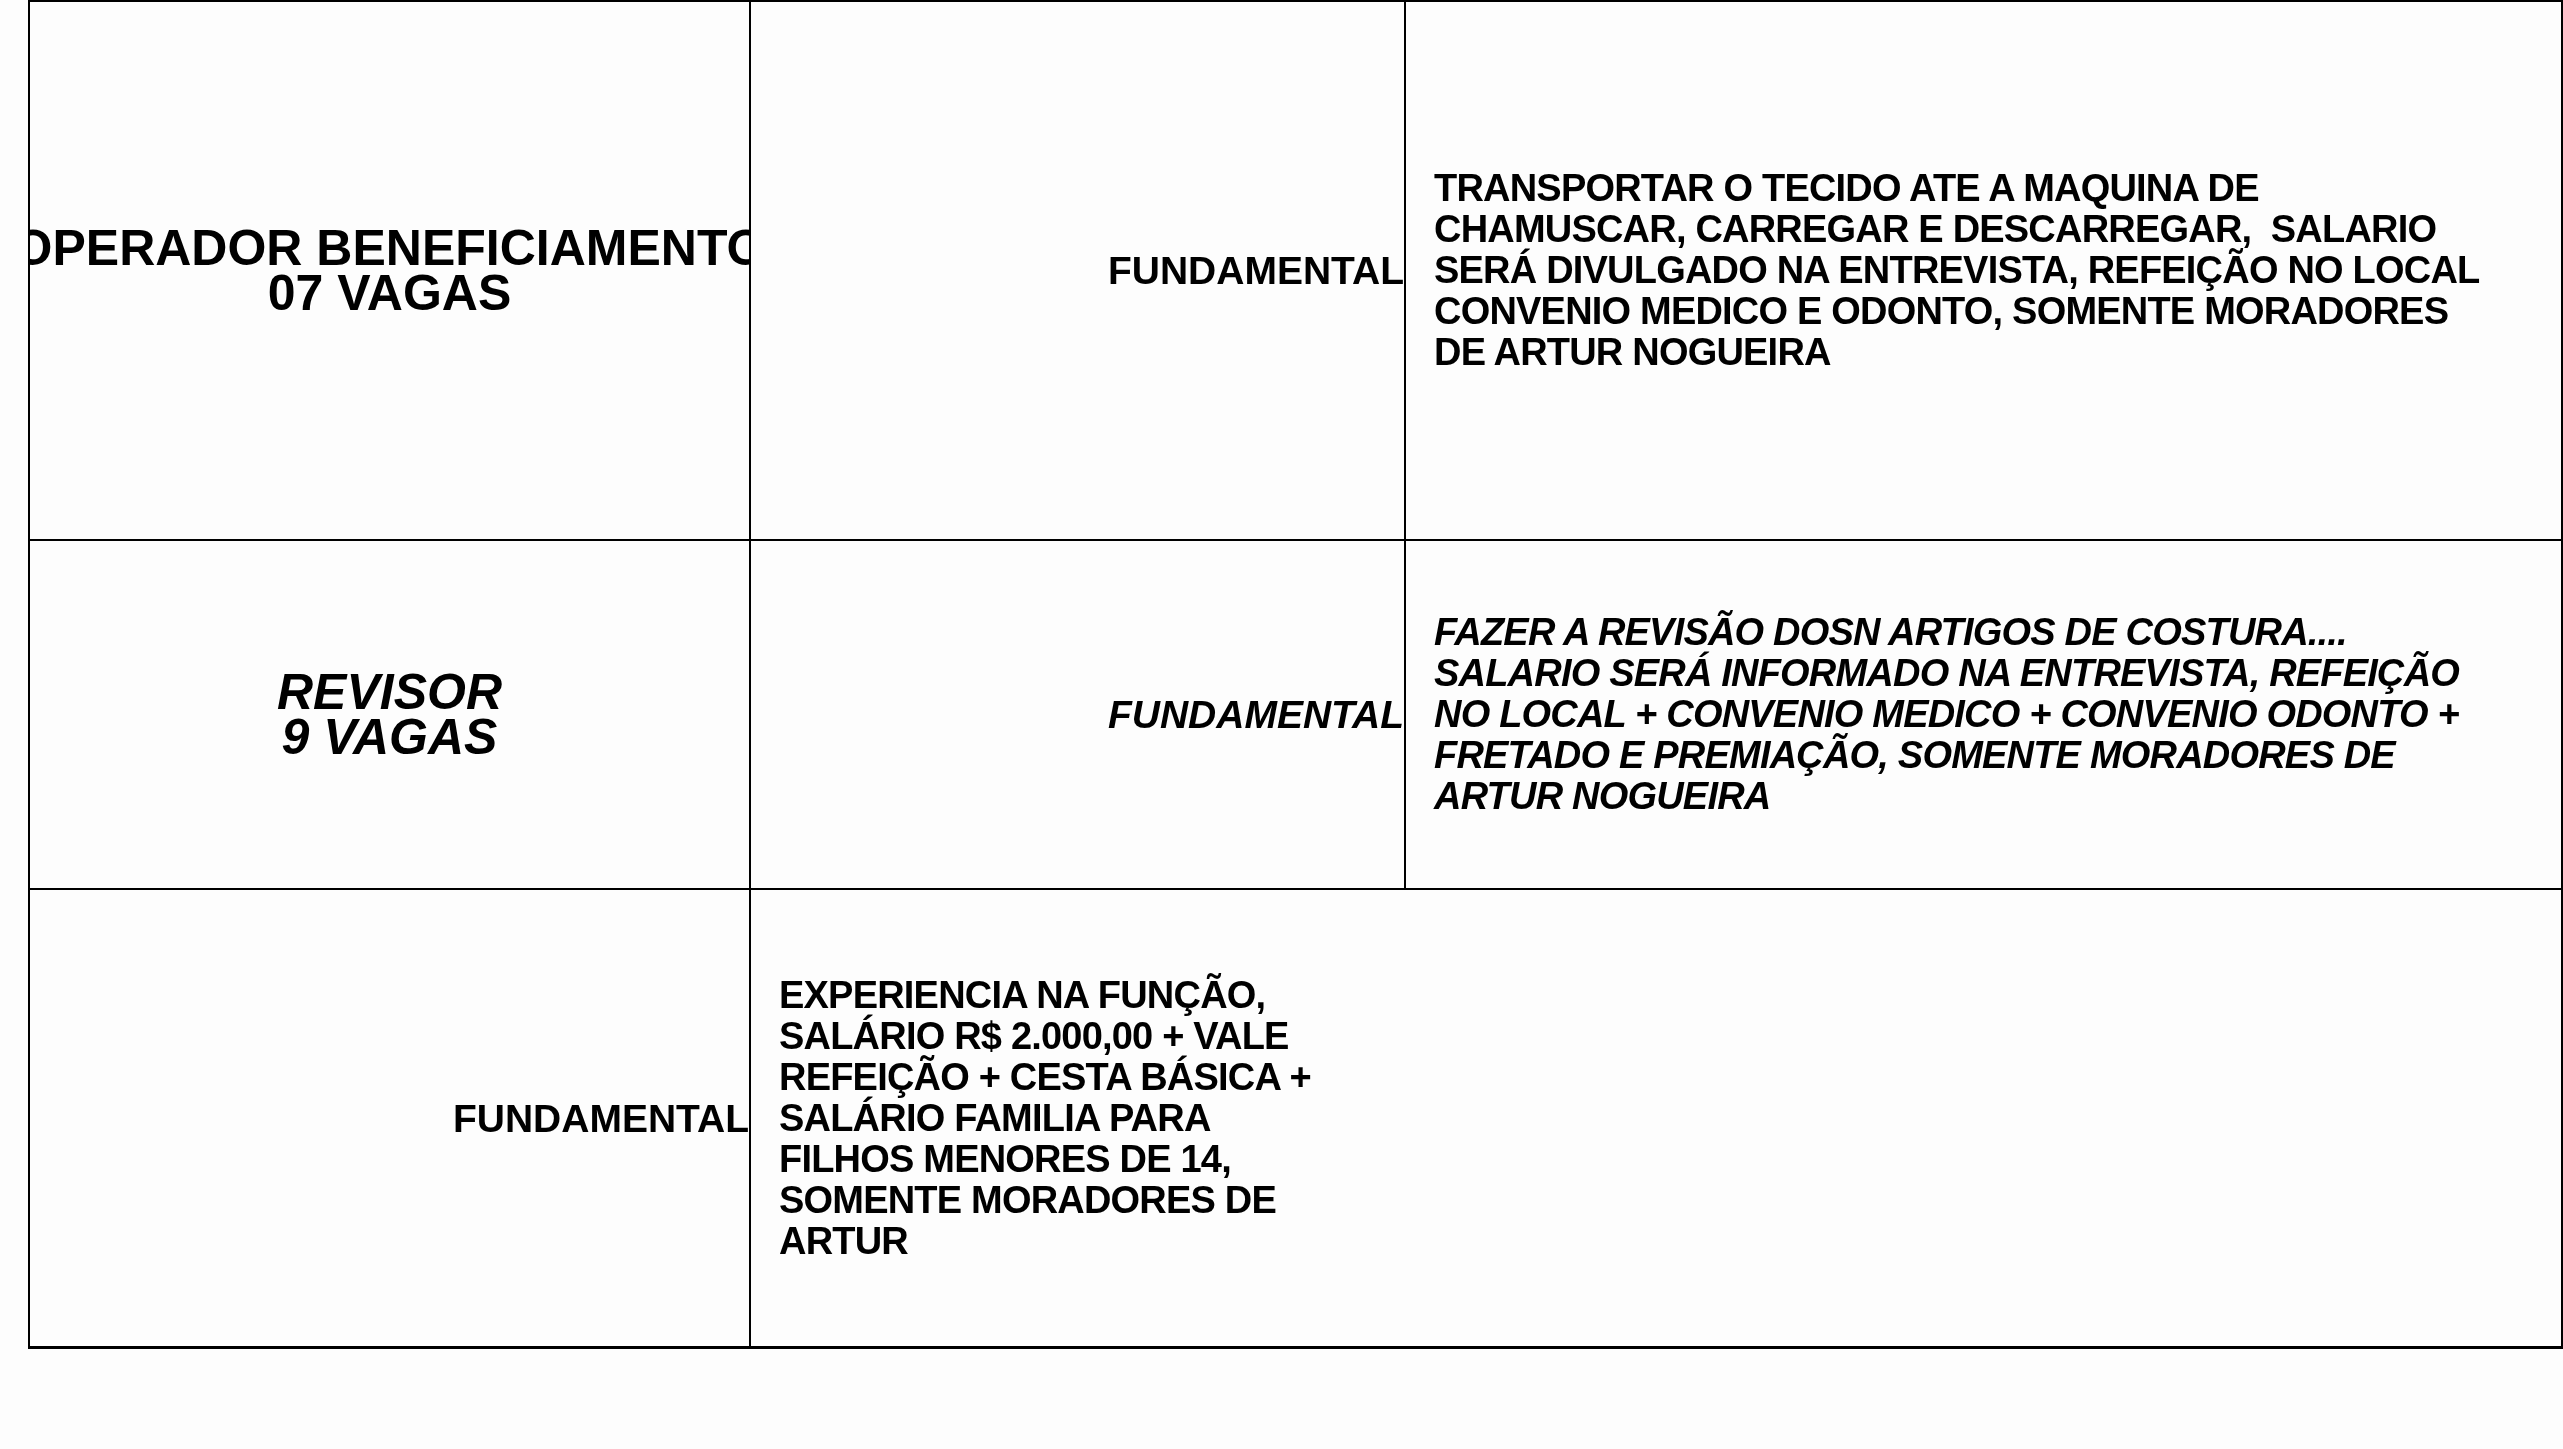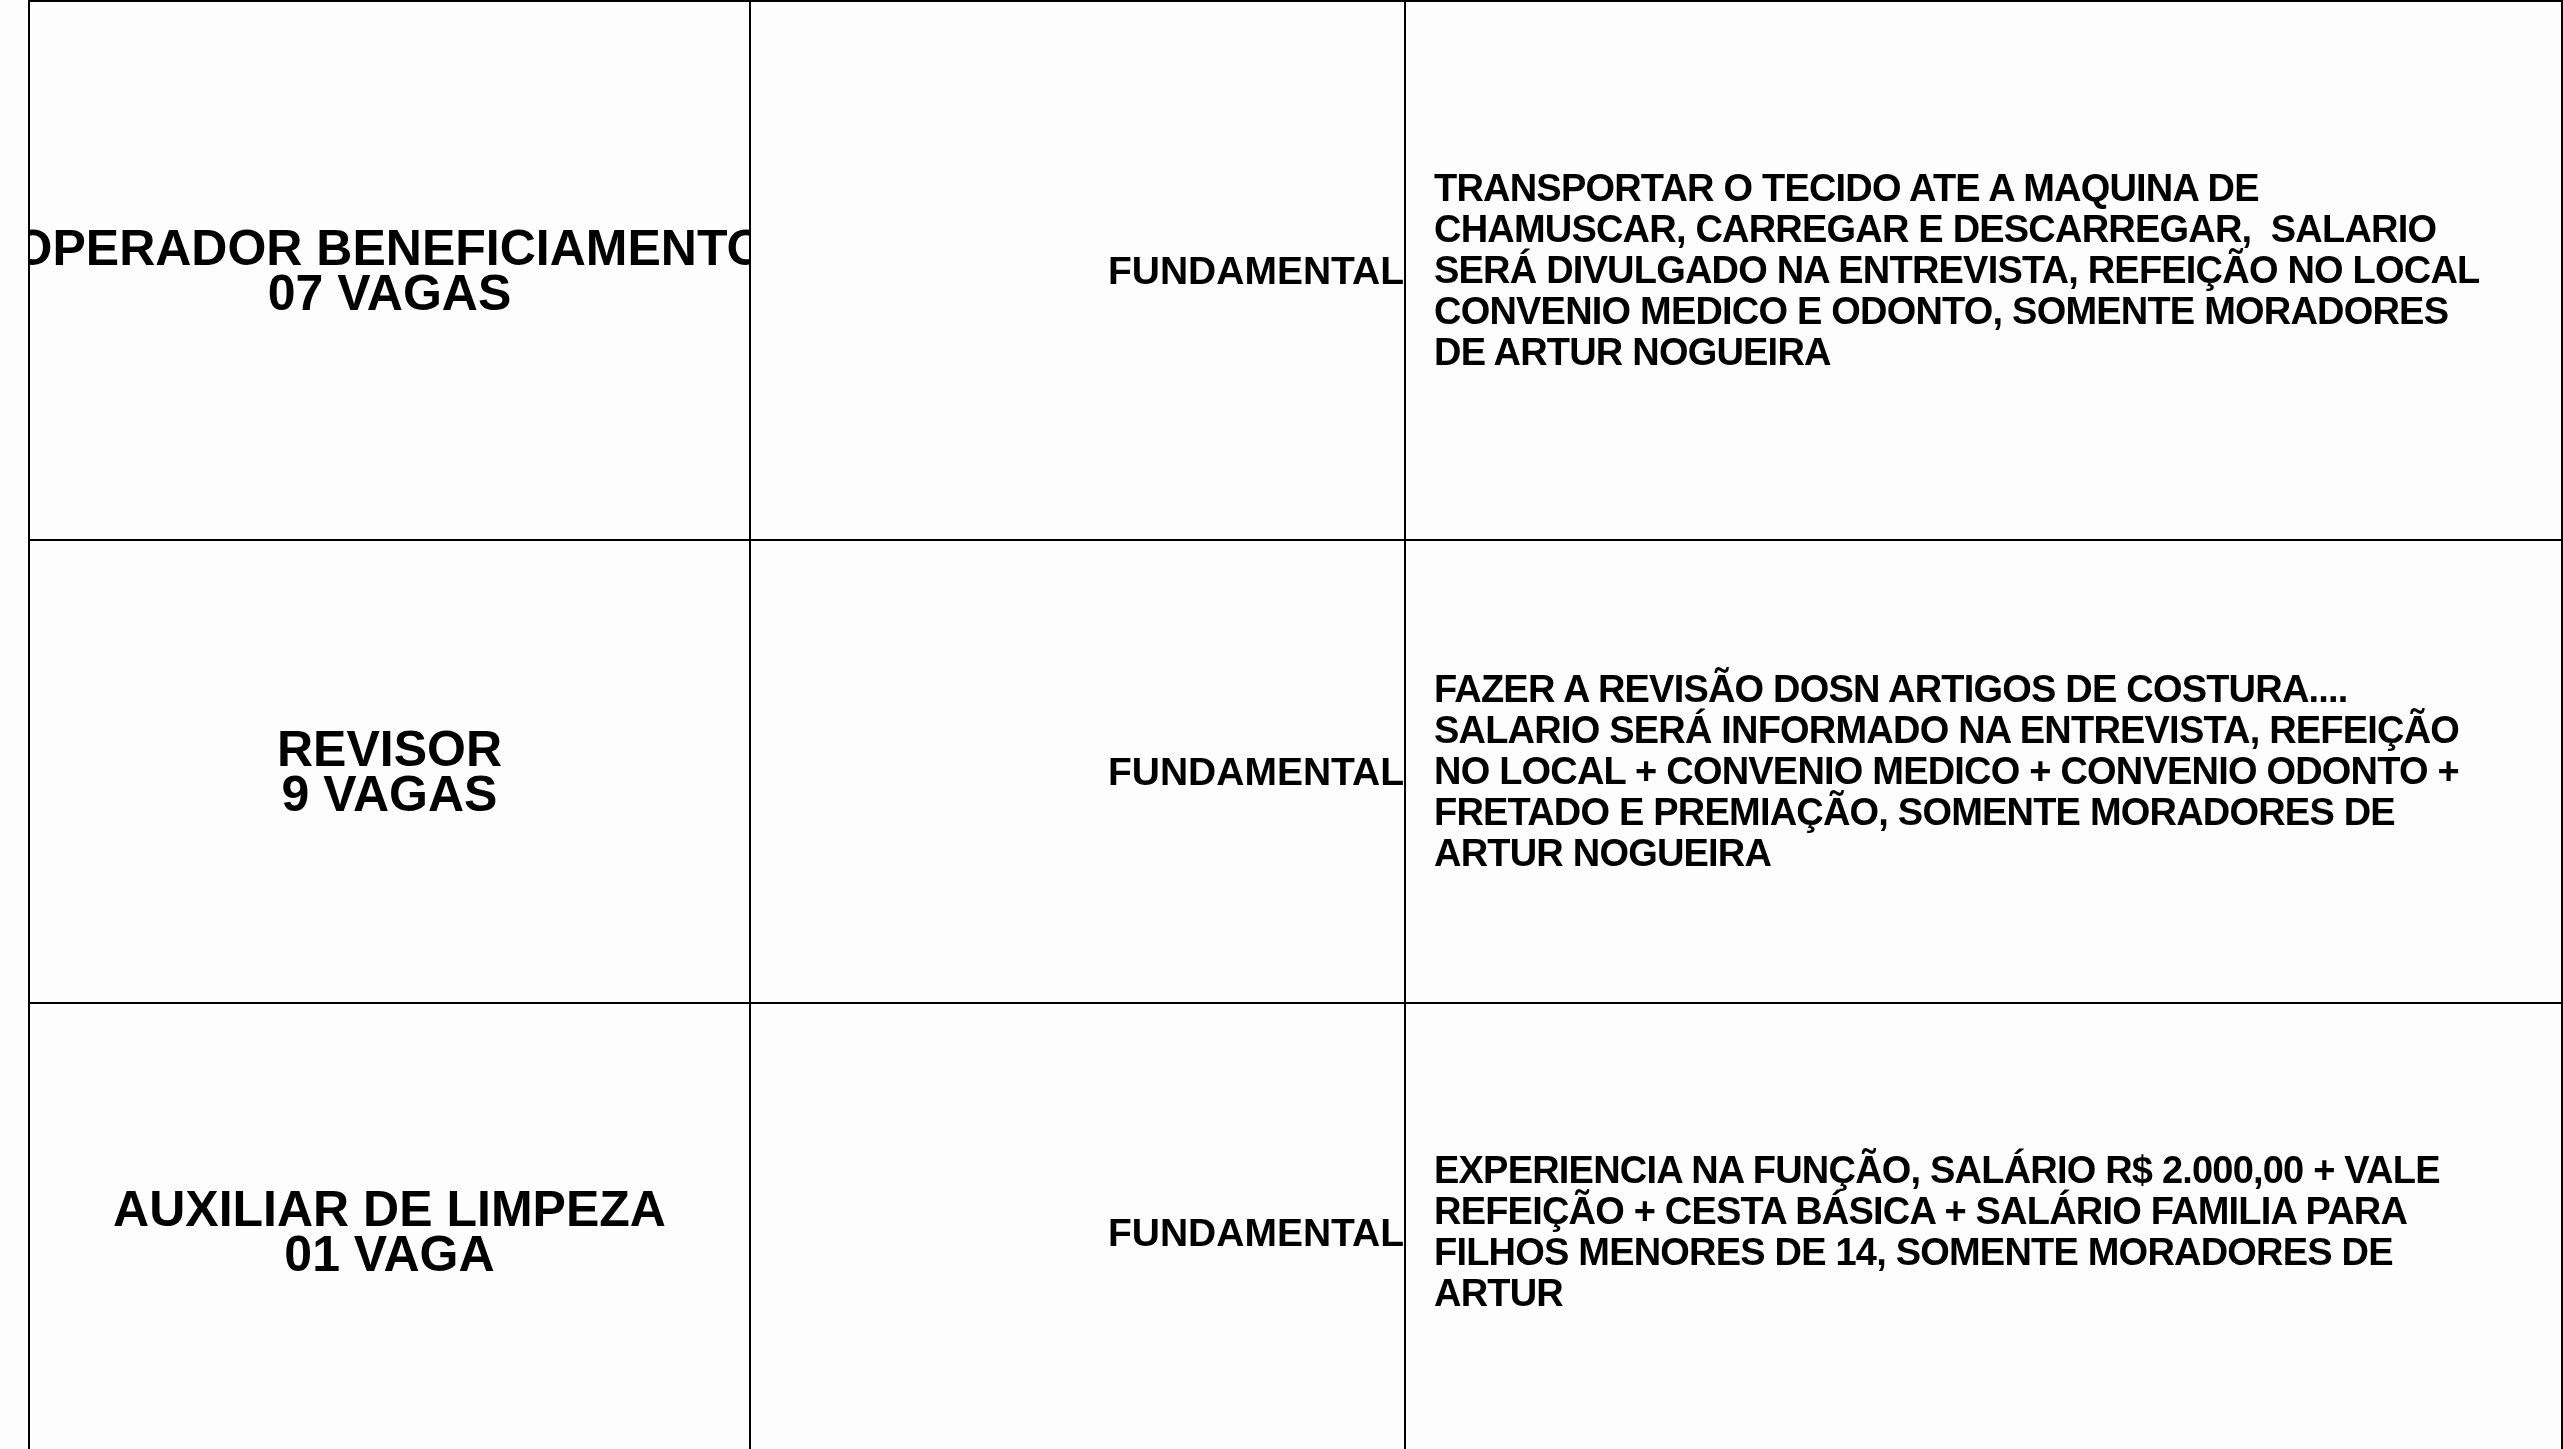--- a/index.html
+++ b/index.html
@@ -26,21 +26,21 @@
     border-right: 2.4px solid #000;
     border-bottom: 3.1px solid #000;
     border-collapse: collapse;
     background: #fdfdfd;
   }
   .row {
     display: grid;
     grid-template-columns: 721px 655px auto;
   }
   .row-1 .cell { height: 539px; }
-  .row-2 .cell { height: 463px; }
+  .row-2 .cell { height: 349px; font-style: italic; }
   .row-3 .cell { height: 456px; }
   .cell {
     border-right: 2.4px solid #000;
     border-bottom: 2.4px solid #000;
     display: flex;
     flex-direction: column;
     justify-content: center;
     overflow: hidden;
   }
   .row .cell:last-child { border-right: none; }
@@ -112,24 +112,20 @@
       <div class="cell cell-description">
         <div class="job-description">FAZER A REVISÃO DOSN ARTIGOS DE COSTURA....
 SALARIO SERÁ INFORMADO NA ENTREVISTA, REFEIÇÃO
 NO LOCAL + CONVENIO MEDICO + CONVENIO ODONTO +
 FRETADO E PREMIAÇÃO, SOMENTE MORADORES DE
 ARTUR NOGUEIRA</div>
       </div>
     </div>
 
     <div class="row row-3">
-      <div class="cell cell-position">
-        <div class="job-title">AUXILIAR DE LIMPEZA</div>
-        <div class="vacancy-count">01 VAGA</div>
-      </div>
       <div class="cell cell-education">
         <div class="education-level">FUNDAMENTAL</div>
       </div>
       <div class="cell cell-description">
         <div class="job-description">EXPERIENCIA NA FUNÇÃO, SALÁRIO R$ 2.000,00 + VALE
 REFEIÇÃO + CESTA BÁSICA + SALÁRIO FAMILIA PARA
 FILHOS MENORES DE 14, SOMENTE MORADORES DE
 ARTUR</div>
       </div>
     </div>

